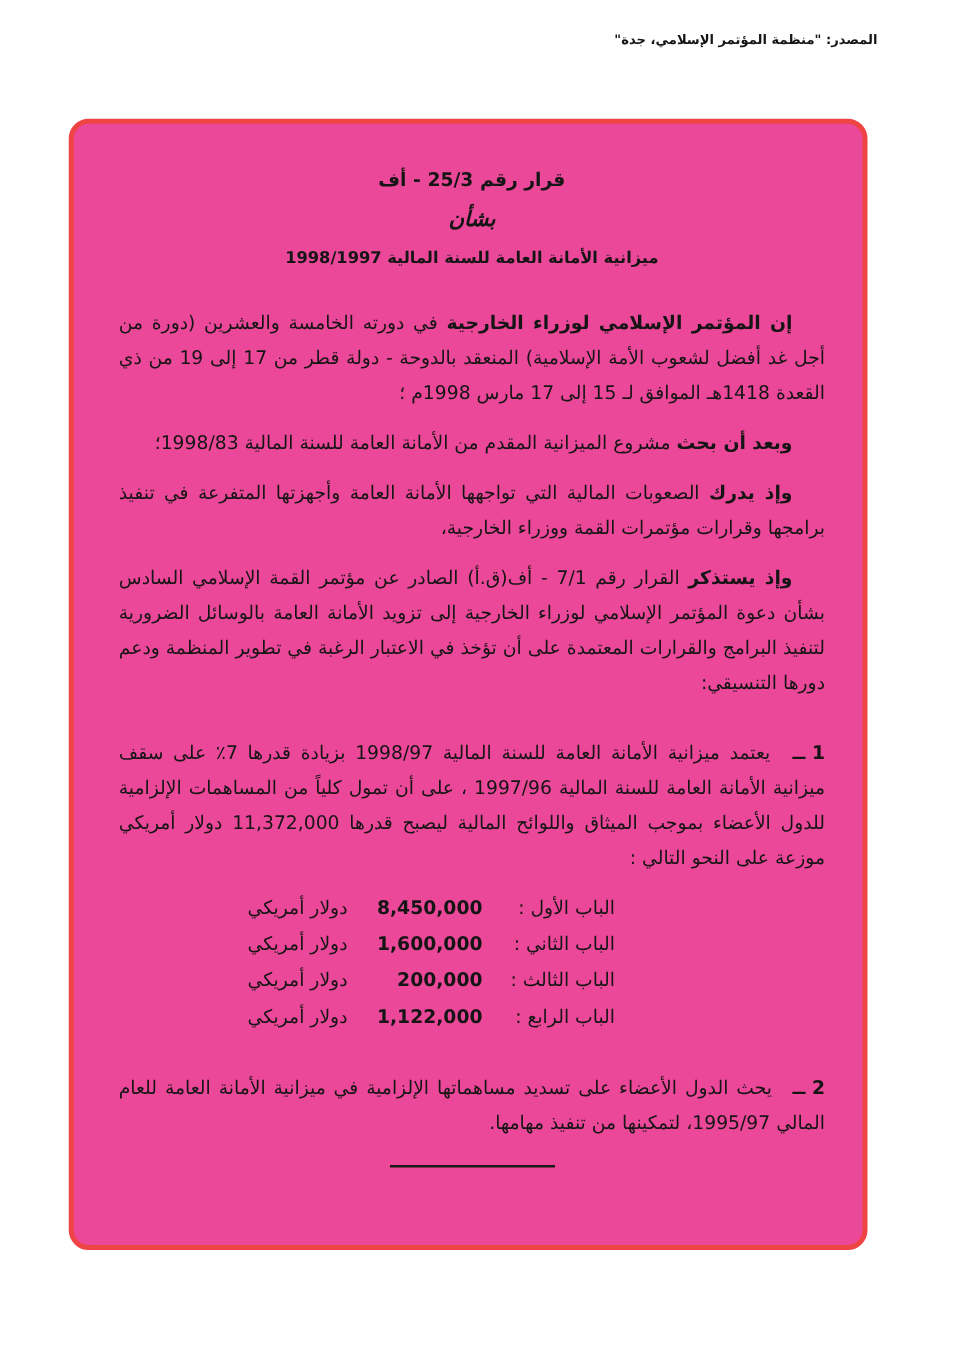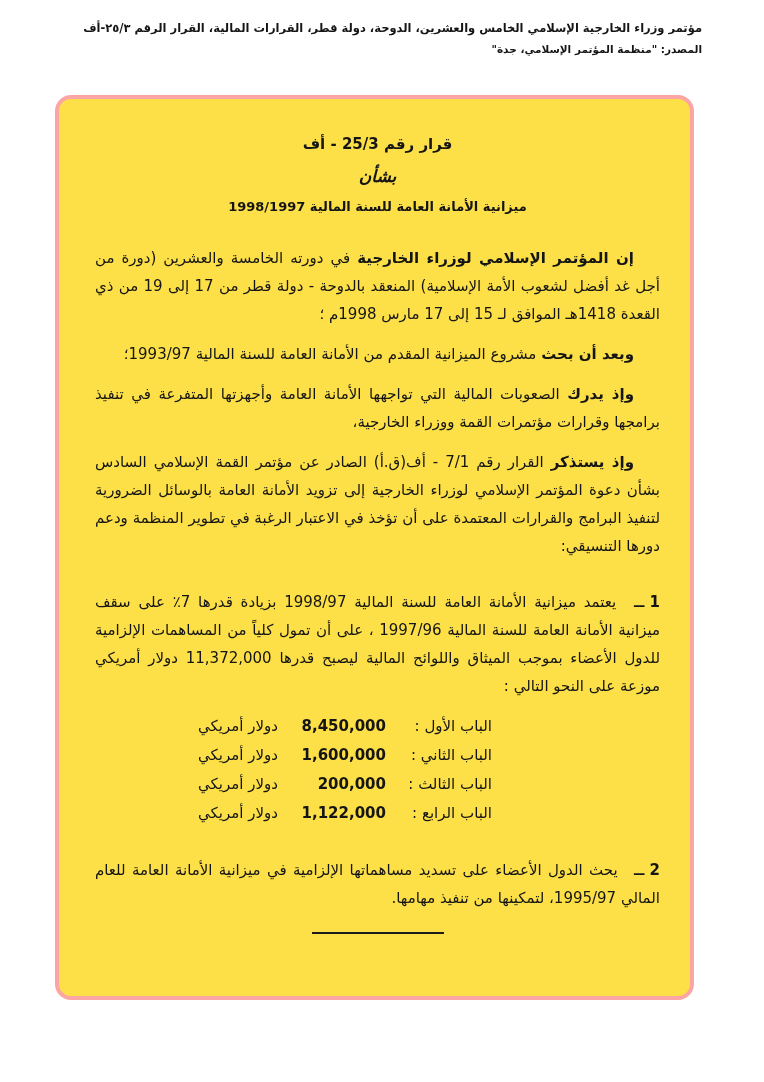--- a/index.html
+++ b/index.html
@@ -34,23 +34,23 @@
     margin-top: 6px;
   }
 
   
   .frame {
     position: absolute;
     top: 95px;
     left: 55px;
     width: 639px;
     height: 905px;
-    border: 4px solid #fca5a5;
+    border: 4px solid #ef4444;
     border-radius: 16px;
-    background: #fde047;
+    background: #ec4899;
   }
   .frame-inner {
     direction: rtl;
     padding: 36px 30px 0 36px;
     height: 100%;
   }
 
   
   .title-block { text-align: center; }
   .t1 { font-size: 15px;   font-weight: bold; }
@@ -101,21 +101,20 @@
     border-top: 2px solid #1a1a1a;
     margin: 20px auto 0;
   }
 </style>
 </head>
 <body>
 
 <div class="page">
 
   <div class="top-note">
-    <div class="l1">مؤتمر وزراء الخارجية الإسلامي الخامس والعشرين، الدوحة، دولة قطر، القرارات المالية، القرار الرقم ٢٥/٣-أف</div>
     <div class="l2">المصدر:  "منظمة المؤتمر الإسلامي، جدة"</div>
   </div>
 
   <div class="frame">
     <div class="frame-inner">
 
       <div class="title-block">
         <div class="t1">قرار رقم 25/3 - أف</div>
         <div class="t2">بشأن</div>
         <div class="t3">ميزانية الأمانة العامة للسنة المالية 1998/1997</div>
@@ -124,21 +123,21 @@
       <div class="body-text">
 
         <p class="para">
           <span class="lead">إن المؤتمر الإسلامي لوزراء الخارجية</span>
           <span>في دورته الخامسة والعشرين  (دورة من أجل غد أفضل لشعوب الأمة الإسلامية) المنعقد بالدوحة - دولة قطر من 17 إلى 19 من ذي القعدة 1418هـ الموافق لـ 15 إلى 17 مارس 1998م ؛</span>
         </p>
 
 
         <p class="para">
           <span class="lead">وبعد أن بحث</span>
-          <span>مشروع الميزانية المقدم من الأمانة العامة للسنة المالية 1993/97؛</span>
+          <span>مشروع الميزانية المقدم من الأمانة العامة للسنة المالية 1998/83؛</span>
         </p>
 
         <p class="para">
           <span class="lead">وإذ يدرك</span>
           <span>الصعوبات المالية التي تواجهها  الأمانة العامة وأجهزتها المتفرعة في تنفيذ برامجها وقرارات مؤتمرات القمة ووزراء الخارجية،</span>
         </p>
 
         <p class="para">
           <span class="lead">وإذ يستذكر</span>
           <span>القرار رقم 7/1 - أف(ق.أ)  الصادر  عن مؤتمر القمة الإسلامي السادس بشأن دعوة المؤتمر الإسلامي لوزراء الخارجية إلى تزويد الأمانة العامة بالوسائل الضرورية لتنفيذ البرامج والقرارات المعتمدة على أن تؤخذ في الاعتبار الرغبة في تطوير المنظمة ودعم دورها التنسيقي:</span>

